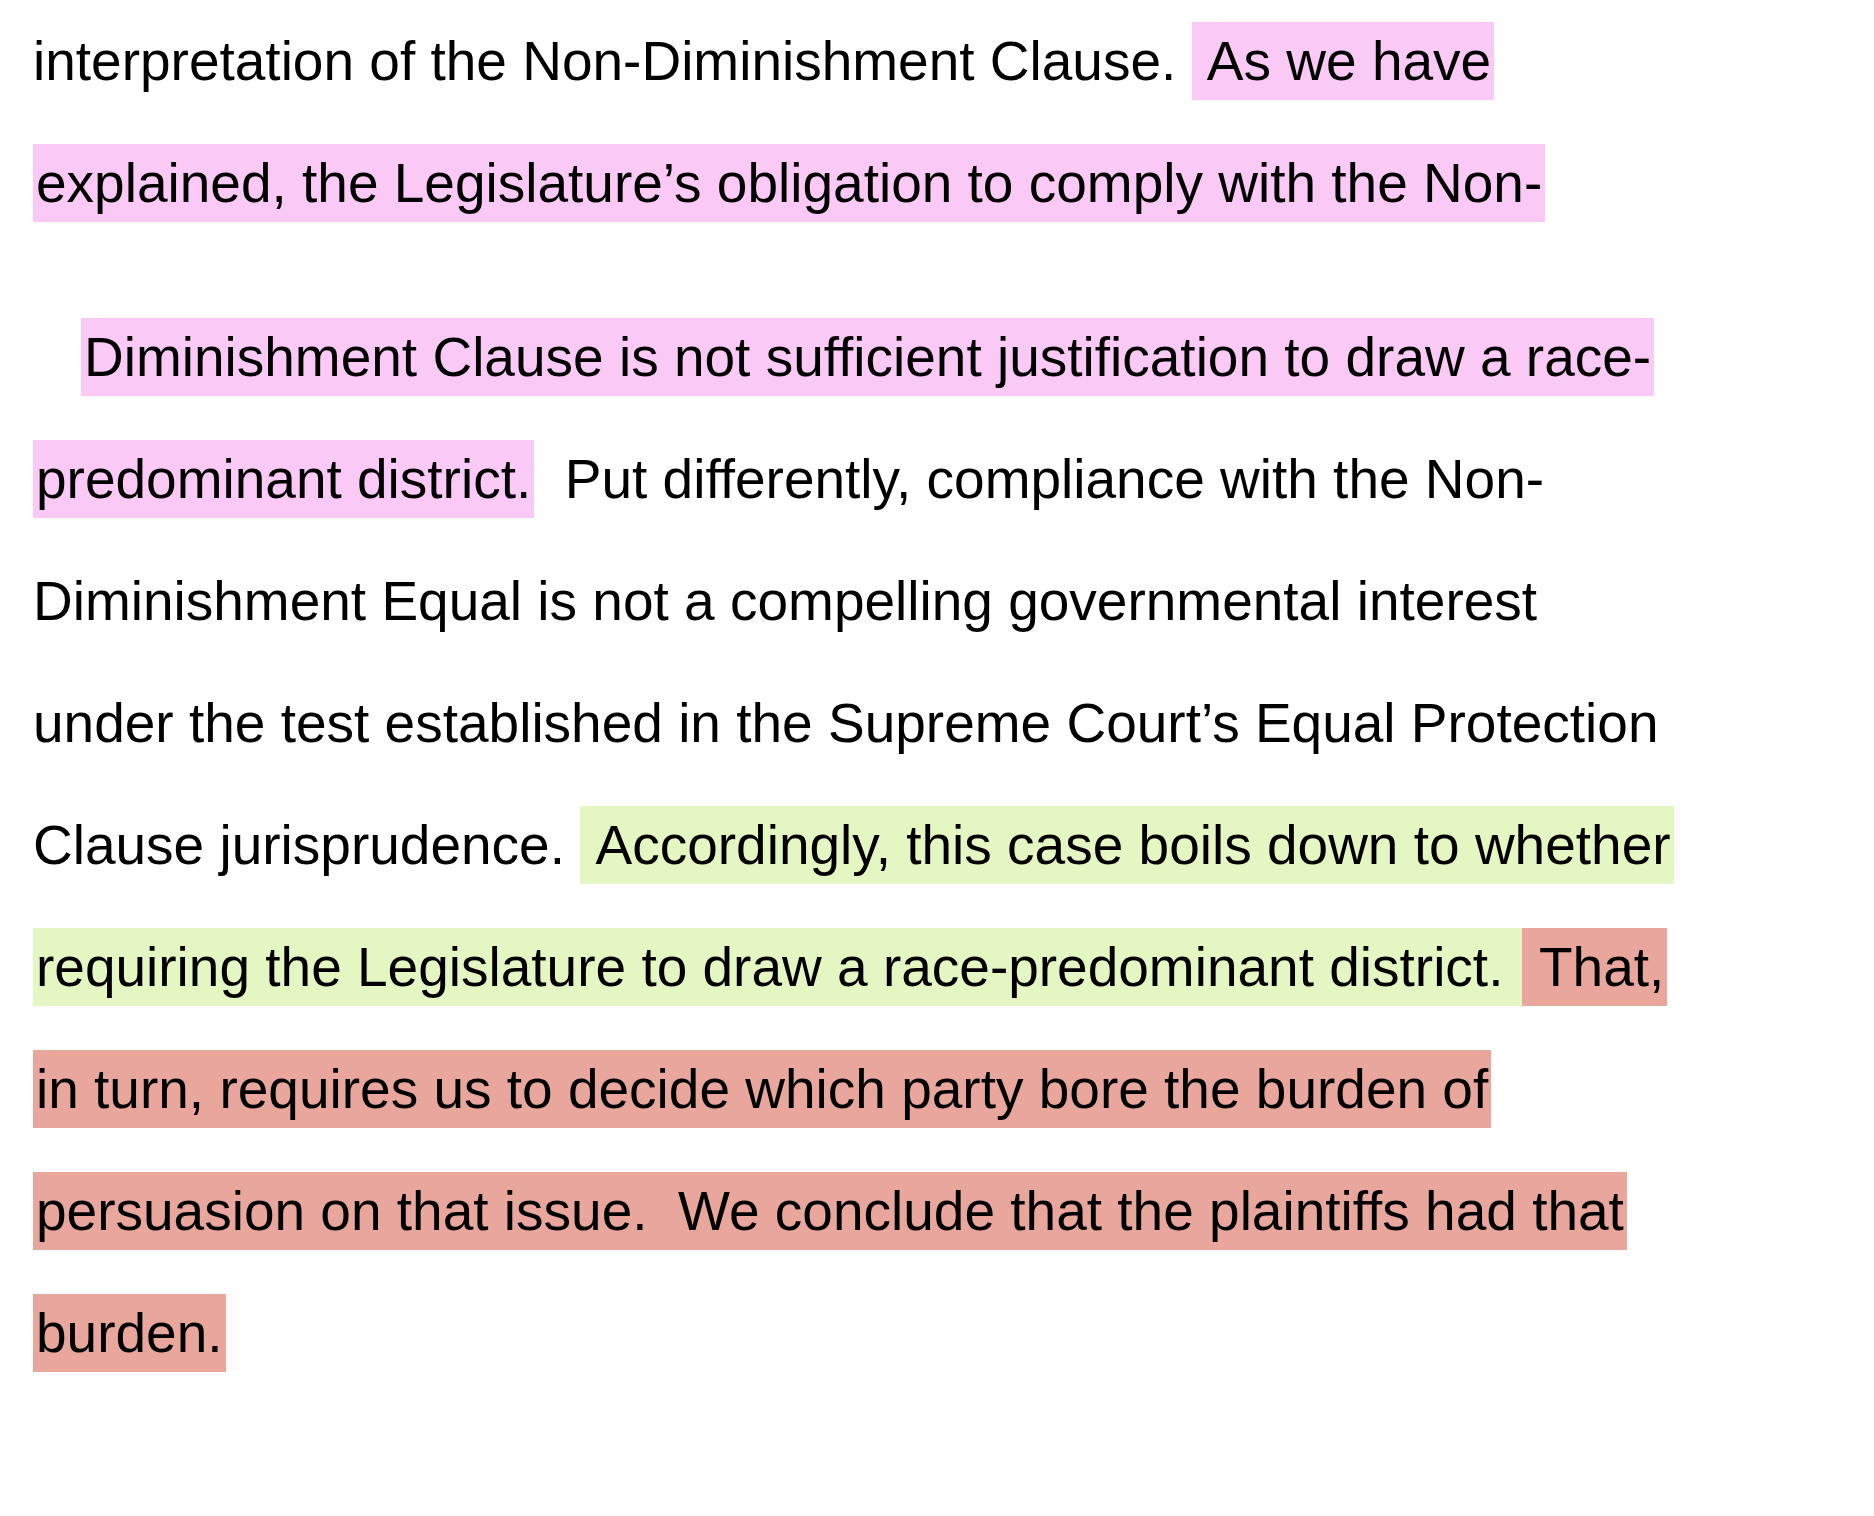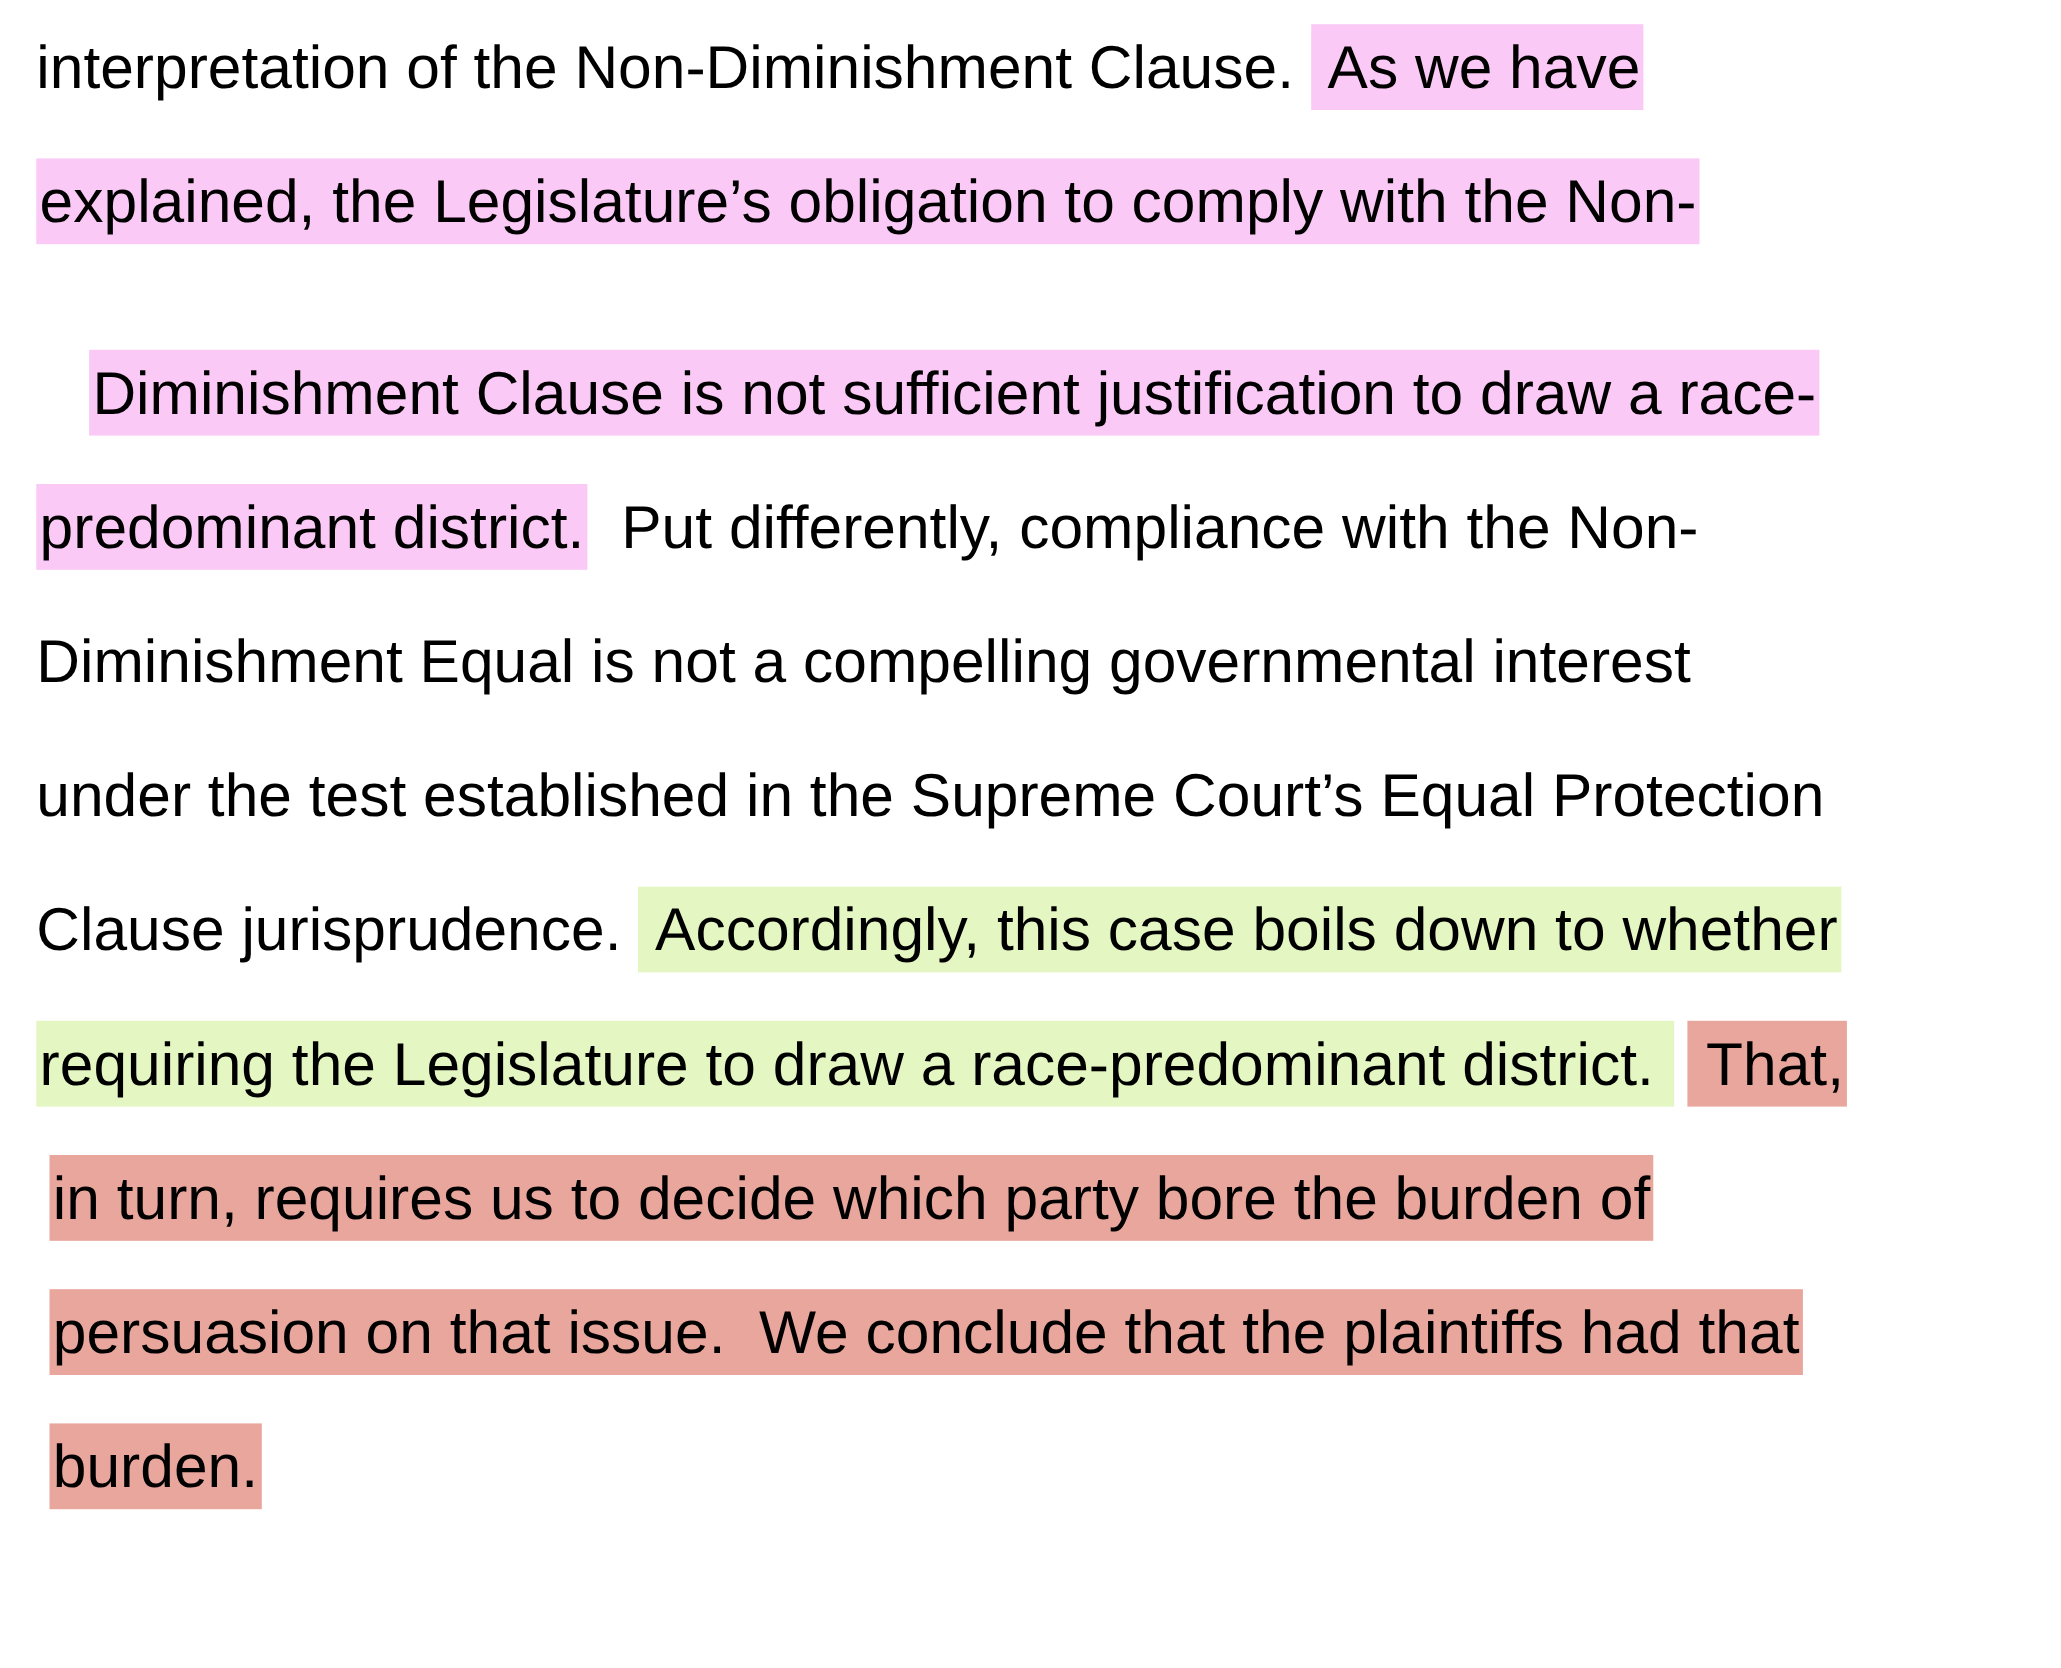--- a/index.html
+++ b/index.html
@@ -26,21 +26,21 @@
   }
   .line.extra-gap {
     margin-top: 52px;
     padding-left: 48px;
   }
   .hl {
     padding: 8px 3px;
   }
   .hl-pink  { background-color: var(--hl-pink,  #fbc9f5); }
   .hl-green { background-color: var(--hl-green, #e4f6c2); }
-  .hl-red   { background-color: var(--hl-red,   #e9a69c); margin-left: 12px; }
+  .hl-red   { background-color: var(--hl-red,   #e9a69c); }
 </style>
 </head>
 <body>
 
 <div class="page">
   <div>
       <div class="line"><span>interpretation of the Non-Diminishment Clause. </span><span class="hl hl-pink"> As we have</span></div>
       <div class="line"><span class="hl hl-pink">explained, the Legislature’s obligation to comply with the Non-</span></div>
       <div class="line extra-gap"><span class="hl hl-pink">Diminishment Clause is not sufficient justification to draw a race-</span></div>
       <div class="line"><span class="hl hl-pink">predominant district.</span><span>  Put differently, compliance with the Non-</span></div>

